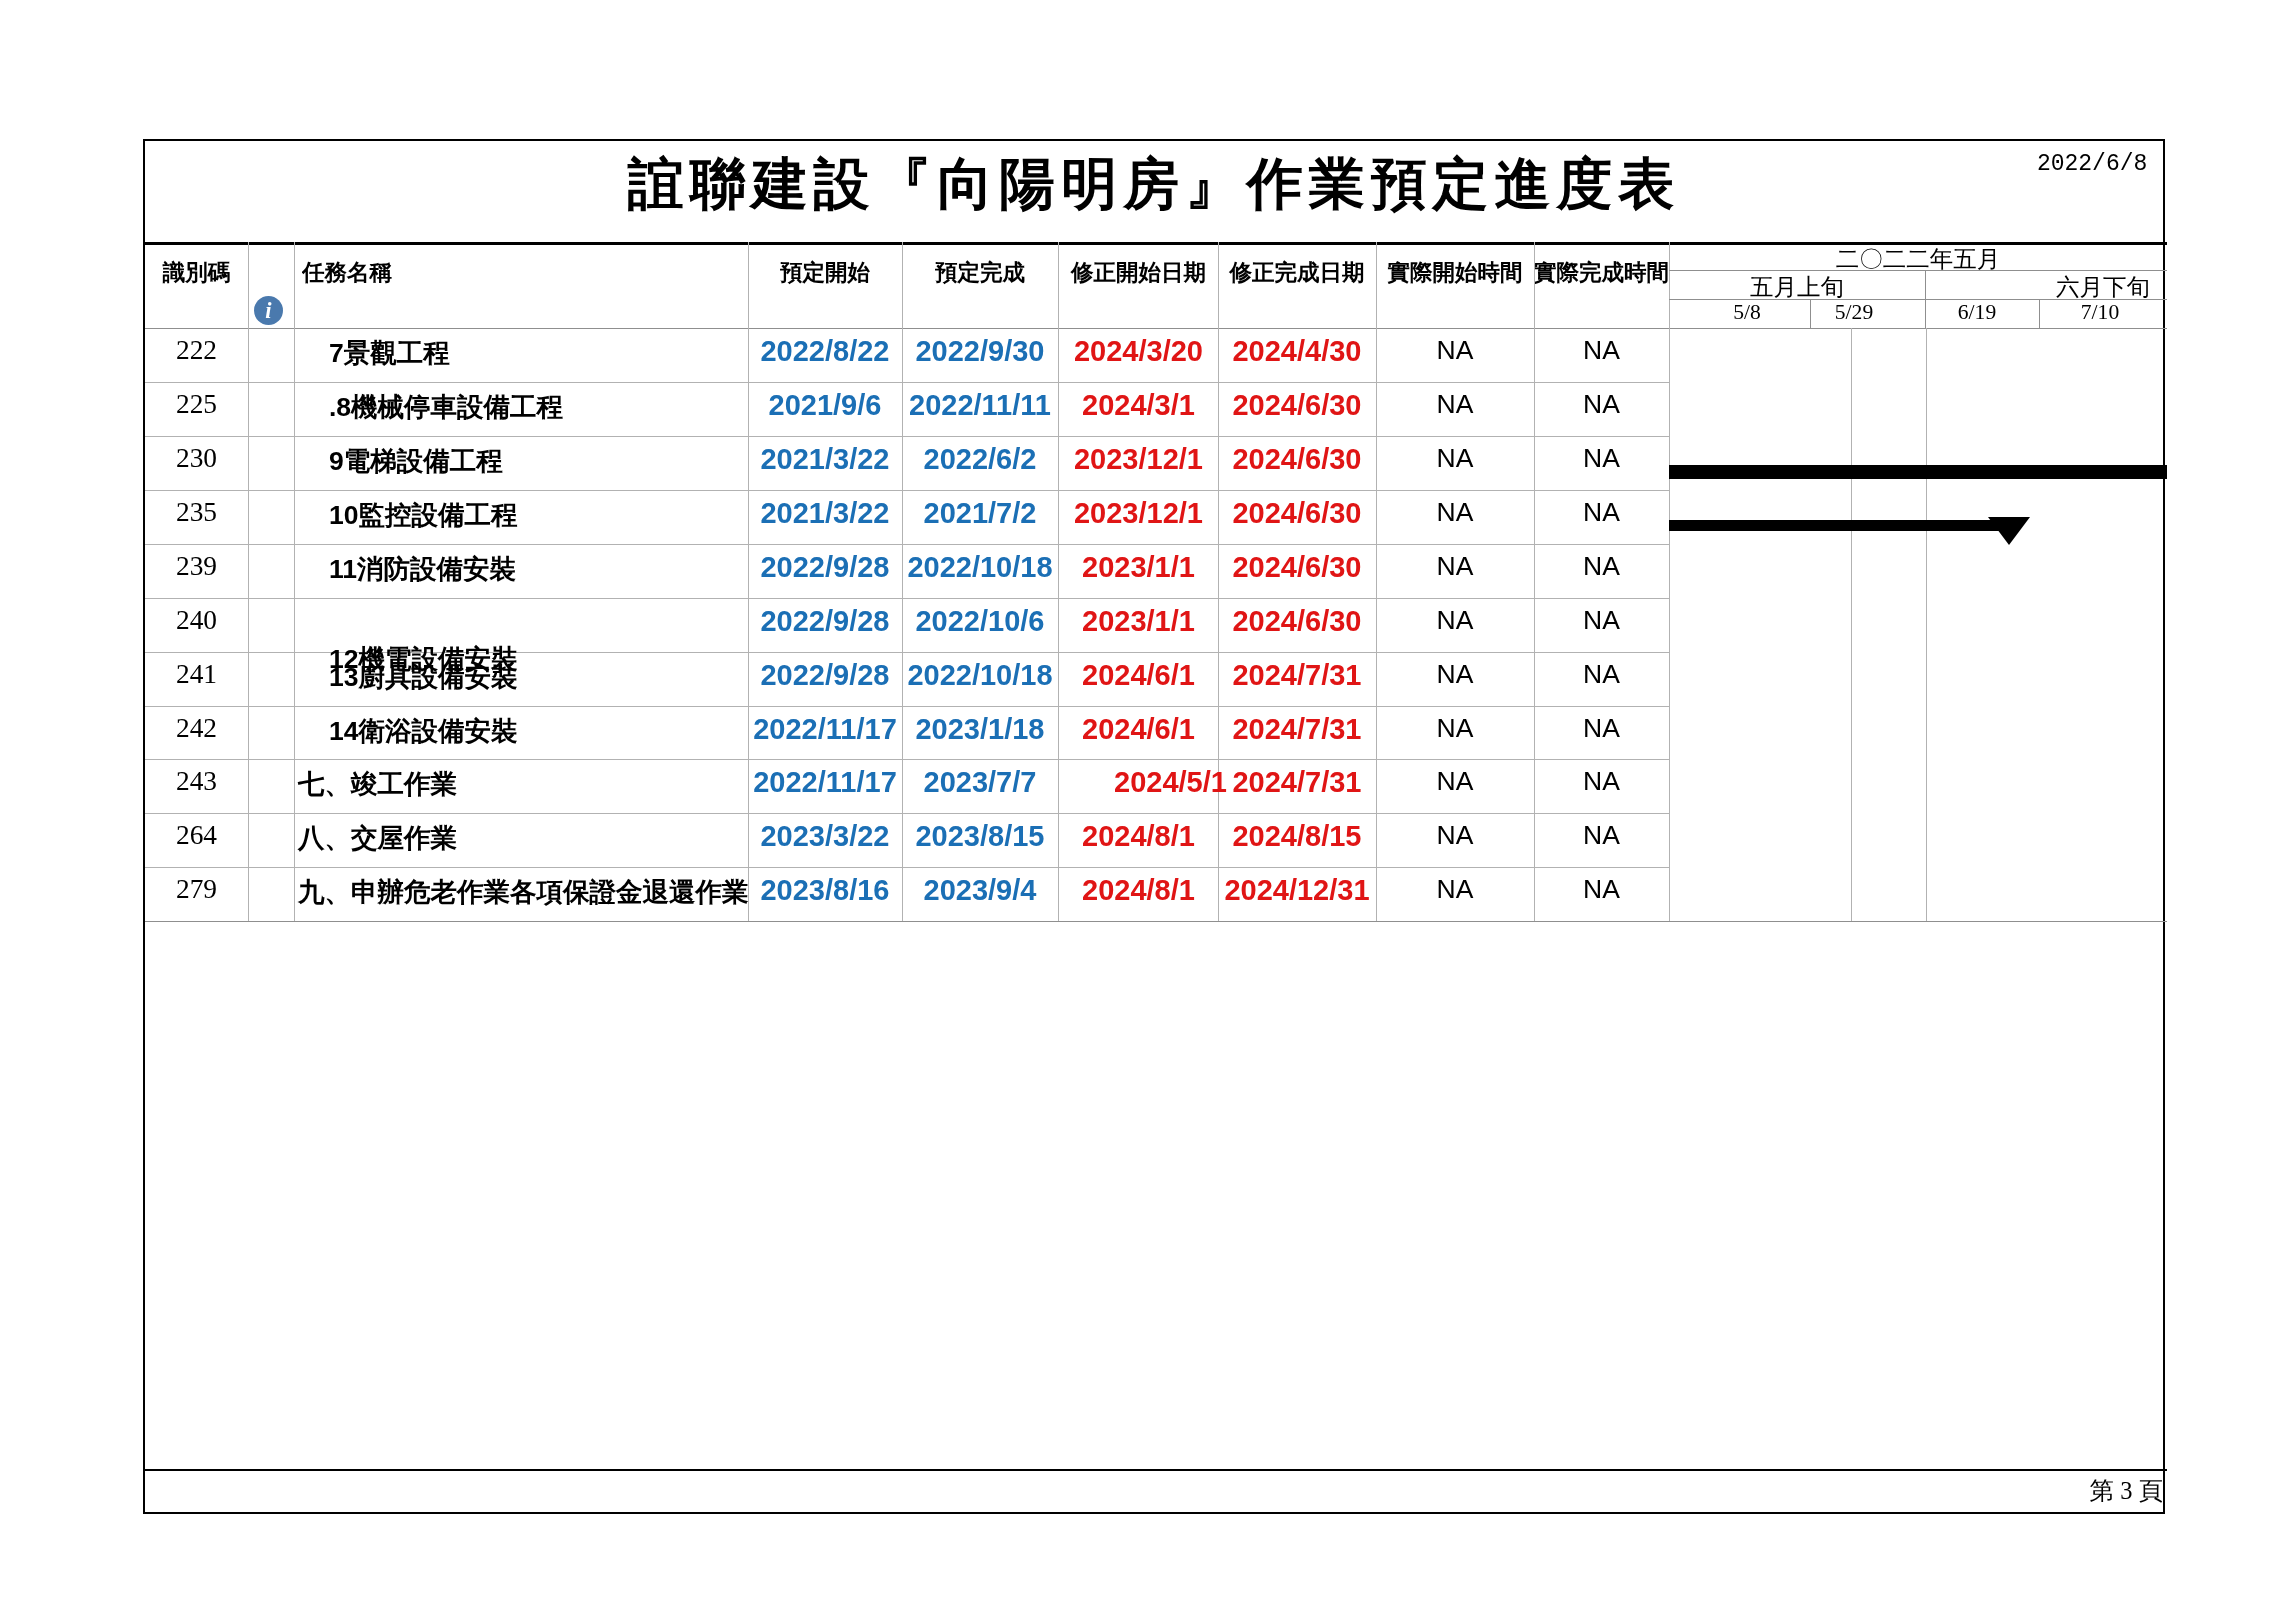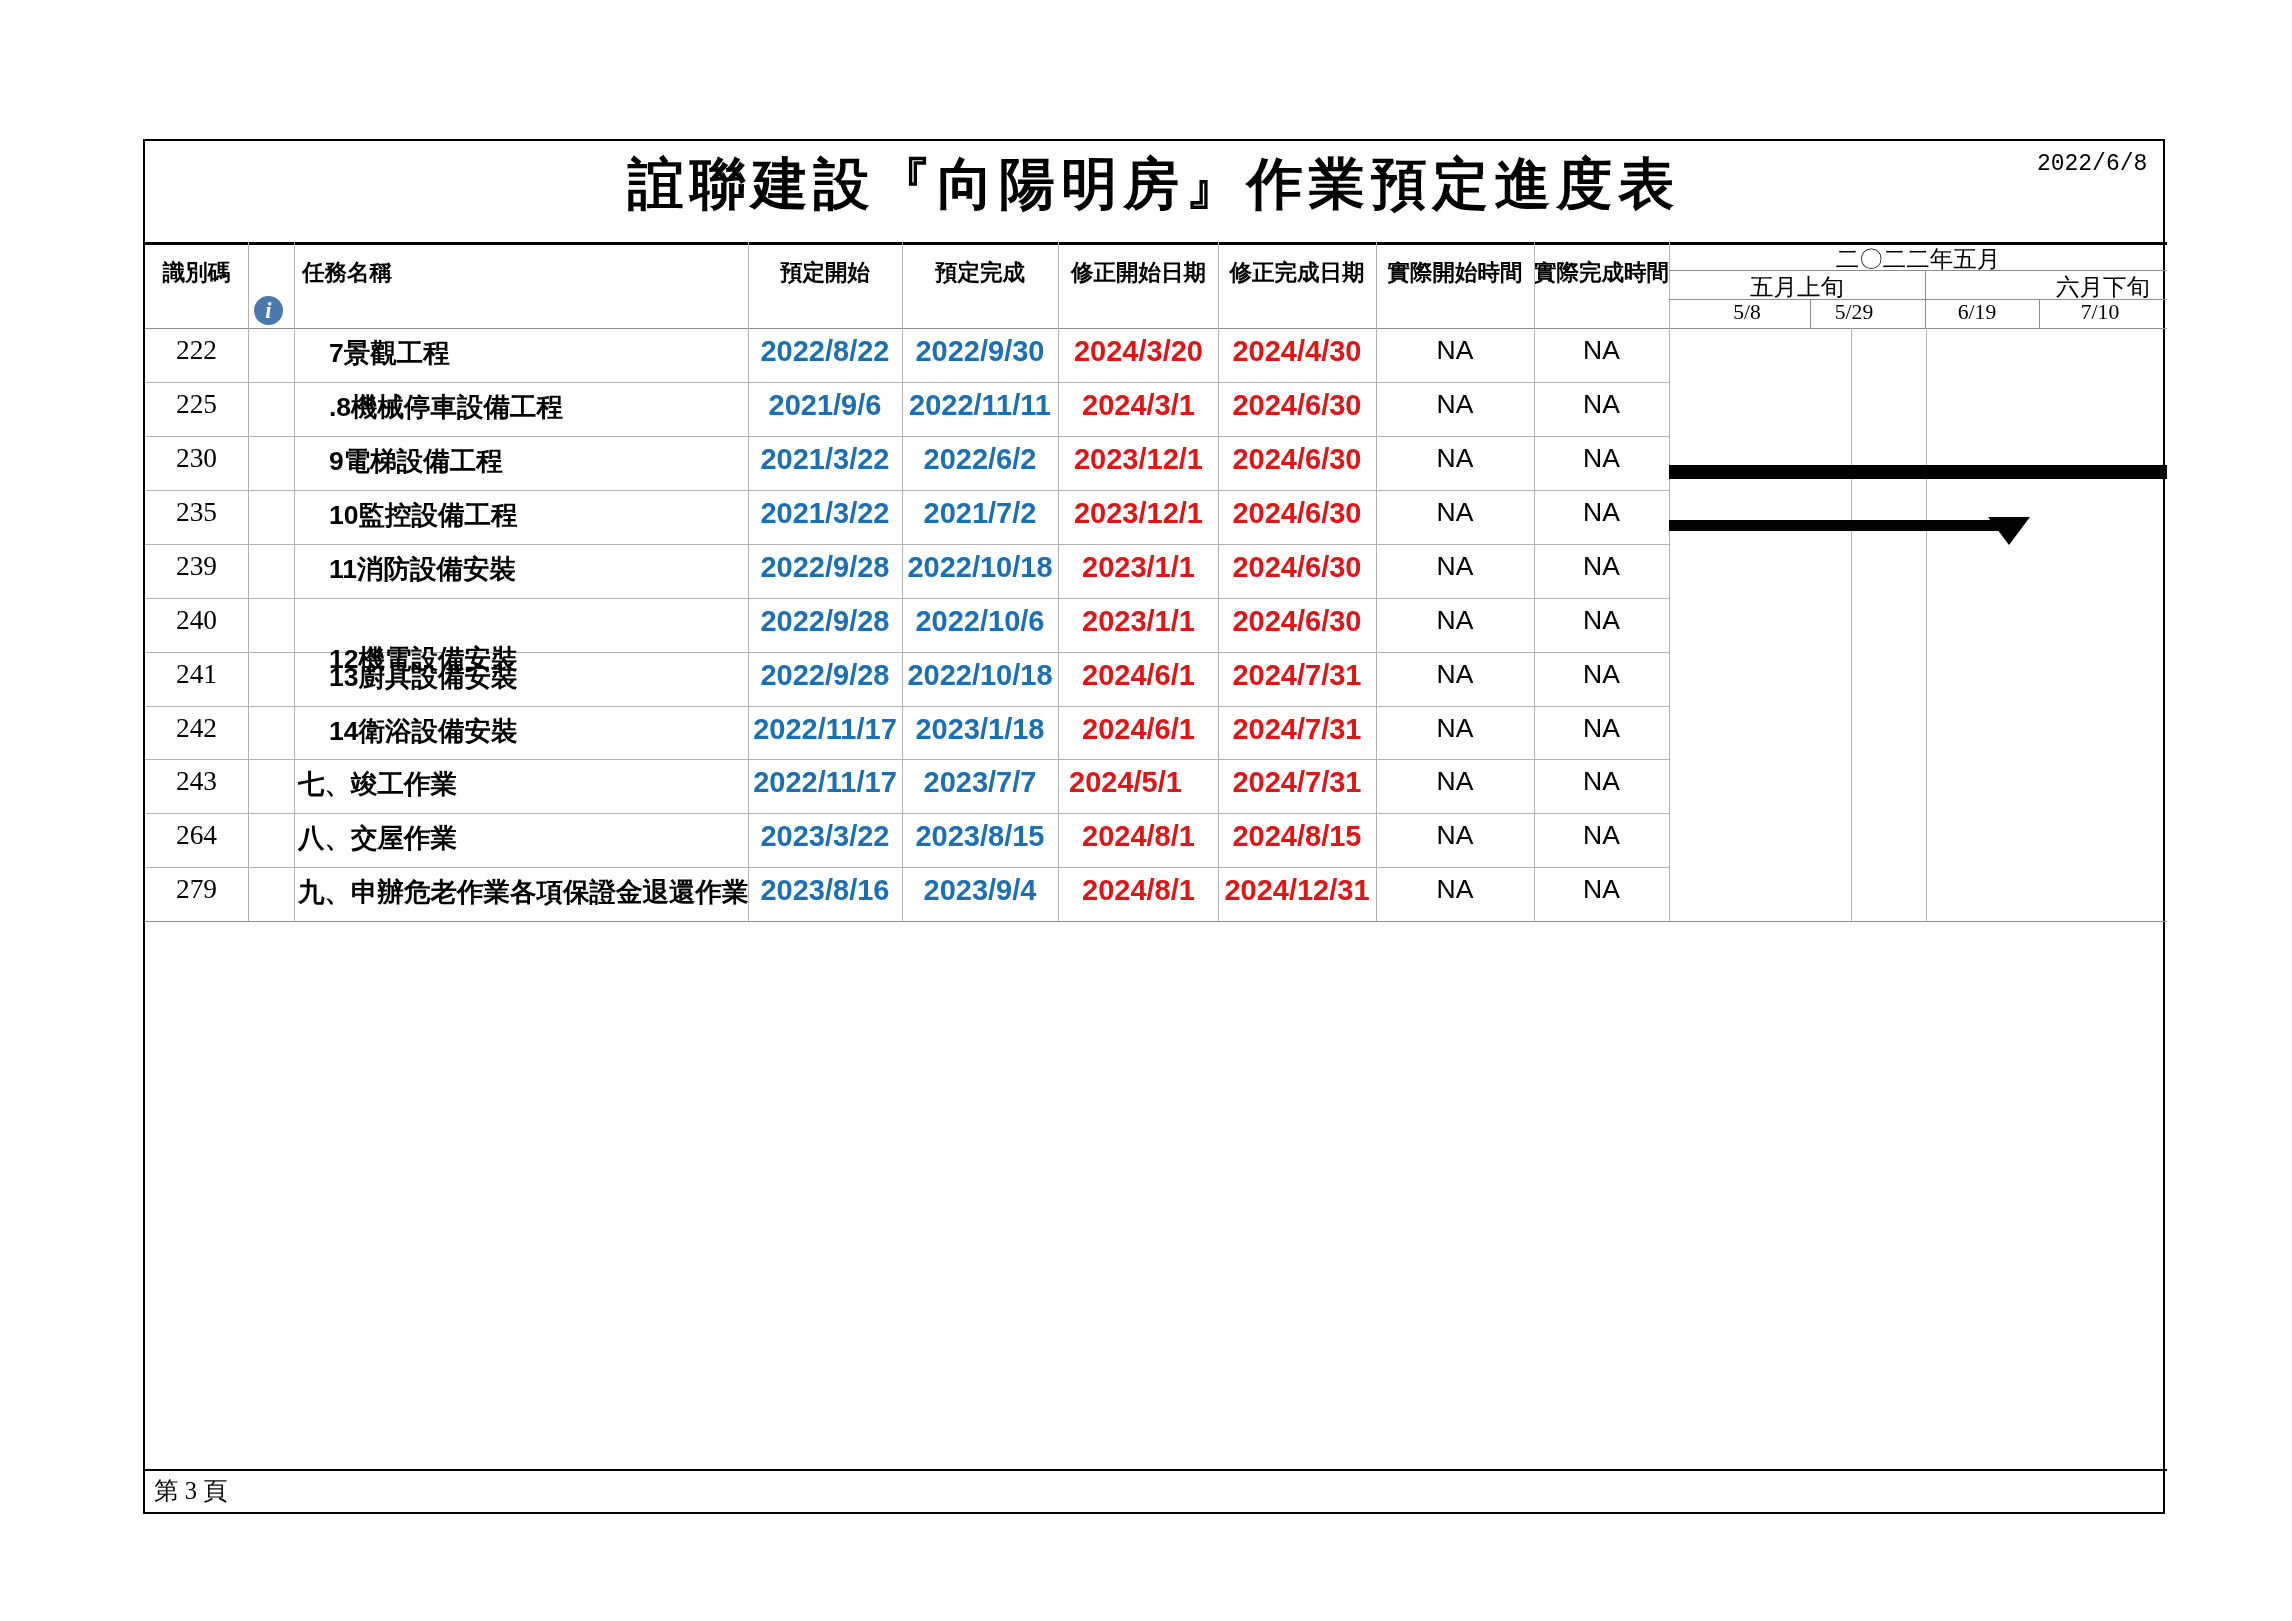--- a/index.html
+++ b/index.html
@@ -16,21 +16,21 @@
   .cell{height:54px;padding-top:6.9px;overflow:visible;white-space:nowrap;}
   .c-id{font-family:"Liberation Serif","DejaVu Serif",serif;font-size:27.4px;text-align:center;color:#000;}
   .c-task{font-size:26.5px;font-weight:700;color:#000;text-align:left;}
   .c-date{font-size:29px;font-weight:700;text-align:center;}
   .c-na{font-size:26.5px;font-weight:400;text-align:center;color:#000;}
   .blue{color:#1b6fb5;}
   .red{color:#e01515;}
   .bar{background:#000;}
   .arrowhead{width:0;height:0;border-left:21.6px solid transparent;border-right:21.6px solid transparent;border-top:28px solid #000;}
   .info-icon{left:109px;top:155px;width:29px;height:29px;border-radius:50%;background:#4a79ad;color:#fff;text-align:center;font-family:"Liberation Serif","DejaVu Serif",serif;font-size:22.5px;font-style:italic;font-weight:700;line-height:29px;}
-  .footer-label{left:0;top:1333px;width:100%;text-align:left;font-family:"Liberation Serif","DejaVu Serif",serif;font-size:24.5px;color:#000;padding-left:9px;}
+  .footer-label{left:0;top:1333px;width:100%;text-align:right;font-family:"Liberation Serif","DejaVu Serif",serif;font-size:24.5px;color:#000;padding-left:9px;}
 </style>
 </head>
 <body>
 
 <div class="sheet">
   <div class="abs title">誼聯建設『向陽明房』作業預定進度表</div>
   <div class="abs print-date">2022/6/8</div>
 
   <div class="abs hcell" style="left:0;width:103px;">識別碼</div>
   <div class="abs info-icon">i</div>
@@ -145,21 +145,21 @@
     <div class="abs cell c-date blue" style="left: 603px; width: 154px; top: 565px;">2022/11/17</div>
     <div class="abs cell c-date blue" style="left: 757px; width: 156px; top: 565px;">2023/1/18</div>
     <div class="abs cell c-date red" style="left: 913px; width: 161px; top: 565px;">2024/6/1</div>
     <div class="abs cell c-date red" style="left: 1073px; width: 158px; top: 565px;">2024/7/31</div>
     <div class="abs cell c-na" style="left: 1231px; width: 158px; top: 565px;">NA</div>
     <div class="abs cell c-na" style="left: 1389px; width: 135px; top: 565px;">NA</div>
     <div class="abs cell c-id" style="left: 0px; width: 103px; top: 618px;">243</div>
     <div class="abs cell c-task" style="left: 149px; width: 454px; top: 618px; padding-left: 3.9px;">七、竣工作業</div>
     <div class="abs cell c-date blue" style="left: 603px; width: 154px; top: 618px;">2022/11/17</div>
     <div class="abs cell c-date blue" style="left: 757px; width: 156px; top: 618px;">2023/7/7</div>
-    <div class="abs cell c-date red" style="left: 900px; width: 161px; top: 618px;">2024/5/1</div>
+    <div class="abs cell c-date red" style="left: 945px; width: 161px; top: 618px;">2024/5/1</div>
     <div class="abs cell c-date red" style="left: 1073px; width: 158px; top: 618px;">2024/7/31</div>
     <div class="abs cell c-na" style="left: 1231px; width: 158px; top: 618px;">NA</div>
     <div class="abs cell c-na" style="left: 1389px; width: 135px; top: 618px;">NA</div>
     <div class="abs cell c-id" style="left: 0px; width: 103px; top: 672px;">264</div>
     <div class="abs cell c-task" style="left: 149px; width: 454px; top: 672px; padding-left: 3.9px;">八、交屋作業</div>
     <div class="abs cell c-date blue" style="left: 603px; width: 154px; top: 672px;">2023/3/22</div>
     <div class="abs cell c-date blue" style="left: 757px; width: 156px; top: 672px;">2023/8/15</div>
     <div class="abs cell c-date red" style="left: 913px; width: 161px; top: 672px;">2024/8/1</div>
     <div class="abs cell c-date red" style="left: 1073px; width: 158px; top: 672px;">2024/8/15</div>
     <div class="abs cell c-na" style="left: 1231px; width: 158px; top: 672px;">NA</div>

